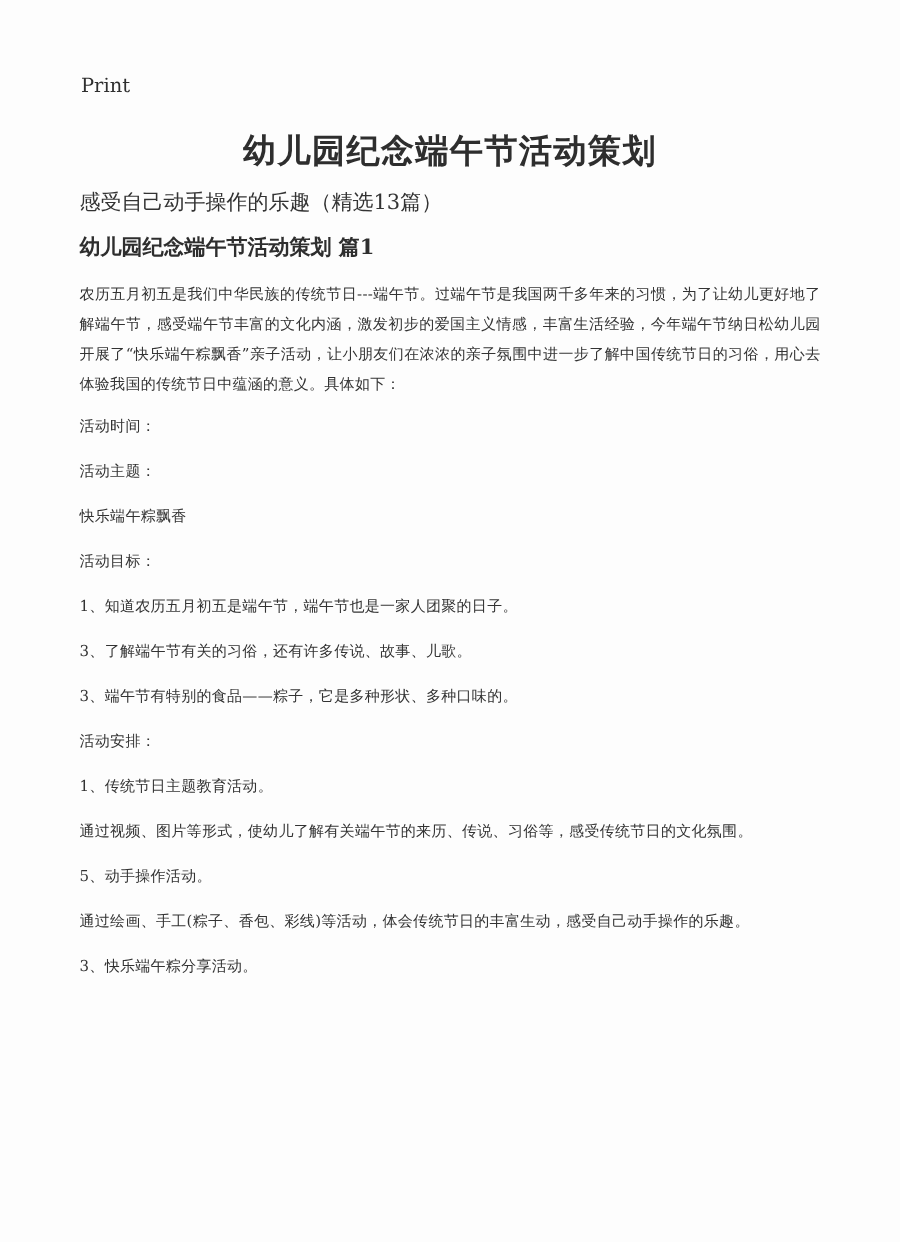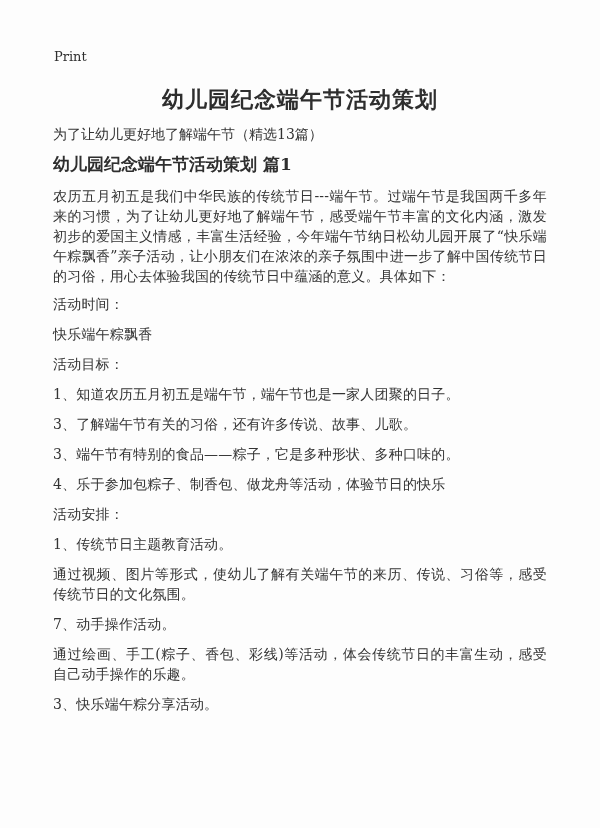--- a/index.html
+++ b/index.html
@@ -33,59 +33,59 @@
     color: #2e2e2e;
     margin: 0 0 11px 0;
     font-family: Liberation Serif, serif;
   }
   .doc-subtitle {
     font-size: 14px;
     line-height: 20px;
     margin: 0 0 10px 0;
   }
   .doc-heading {
-    font-size: 17px;
+    font-size: 14px;
     line-height: 20px;
     font-weight: 700;
     color: #2e2e2e;
     margin: 0 0 12px 0;
   }
   .doc-para {
-    font-size: 14px;
+    font-size: 10px;
     line-height: 20px;
     letter-spacing: 0.2px;
     text-align: justify;
     margin: 0 0 10px 0;
     color: #333333;
   }
   .doc-para.lead { margin-bottom: 8px; }
 </style>
 </head>
 <body>
 
 <div class="page">
   <div class="content">
 
     <a class="print-label">Print</a>
 
     <h1 class="doc-title">幼儿园纪念端午节活动策划</h1>
 
-    <p class="doc-subtitle">为了让幼儿更好地了解端午节（精选13篇）</p>
+    <p class="doc-subtitle">感受自己动手操作的乐趣（精选13篇）</p>
 
     <h2 class="doc-heading">幼儿园纪念端午节活动策划 篇1</h2>
 
     <p class="doc-para lead">农历五月初五是我们中华民族的传统节日---端午节。过端午节是我国两千多年来的习惯，为了让幼儿更好地了解端午节，感受端午节丰富的文化内涵，激发初步的爱国主义情感，丰富生活经验，今年端午节纳日松幼儿园开展了“快乐端午粽飘香”亲子活动，让小朋友们在浓浓的亲子氛围中进一步了解中国传统节日的习俗，用心去体验我国的传统节日中蕴涵的意义。具体如下：</p>
     <p class="doc-para">活动时间：</p>
+    <p class="doc-para">活动主题：</p>
     <p class="doc-para">快乐端午粽飘香</p>
     <p class="doc-para">活动目标：</p>
     <p class="doc-para">1、知道农历五月初五是端午节，端午节也是一家人团聚的日子。</p>
     <p class="doc-para">3、了解端午节有关的习俗，还有许多传说、故事、儿歌。</p>
     <p class="doc-para">3、端午节有特别的食品——粽子，它是多种形状、多种口味的。</p>
-    <p class="doc-para">4、乐于参加包粽子、制香包、做龙舟等活动，体验节日的快乐</p>
     <p class="doc-para">活动安排：</p>
     <p class="doc-para">1、传统节日主题教育活动。</p>
     <p class="doc-para">通过视频、图片等形式，使幼儿了解有关端午节的来历、传说、习俗等，感受传统节日的文化氛围。</p>
-    <p class="doc-para">7、动手操作活动。</p>
+    <p class="doc-para">5、动手操作活动。</p>
     <p class="doc-para">通过绘画、手工(粽子、香包、彩线)等活动，体会传统节日的丰富生动，感受自己动手操作的乐趣。</p>
     <p class="doc-para">3、快乐端午粽分享活动。</p>
 
   </div>
 </div>
 
 </body></html>

